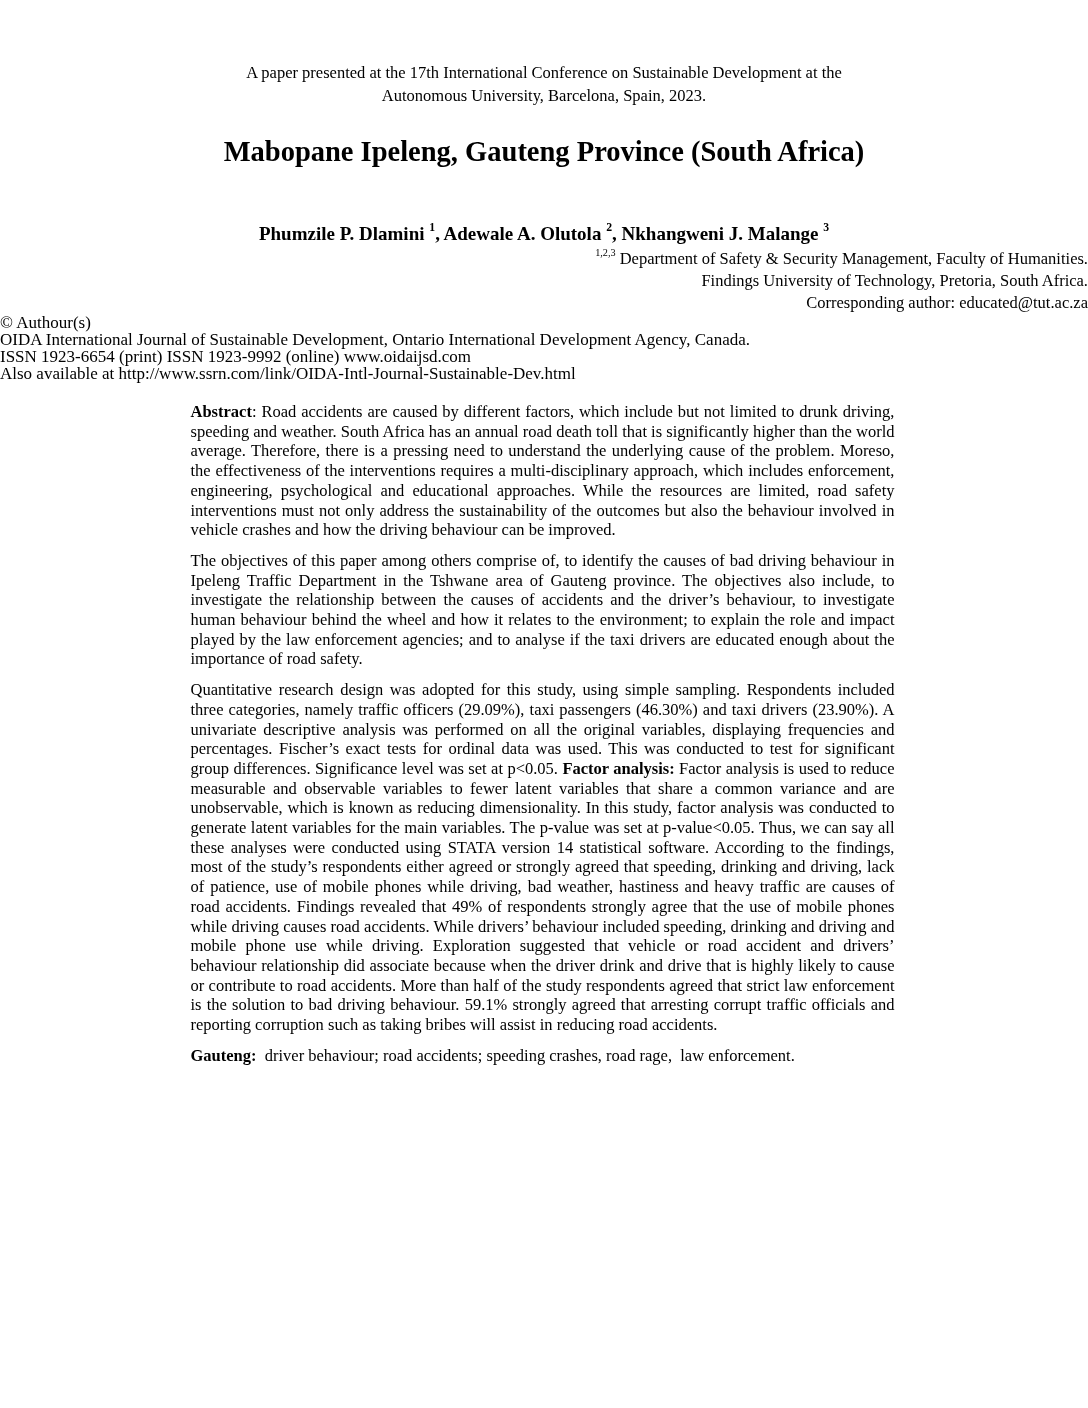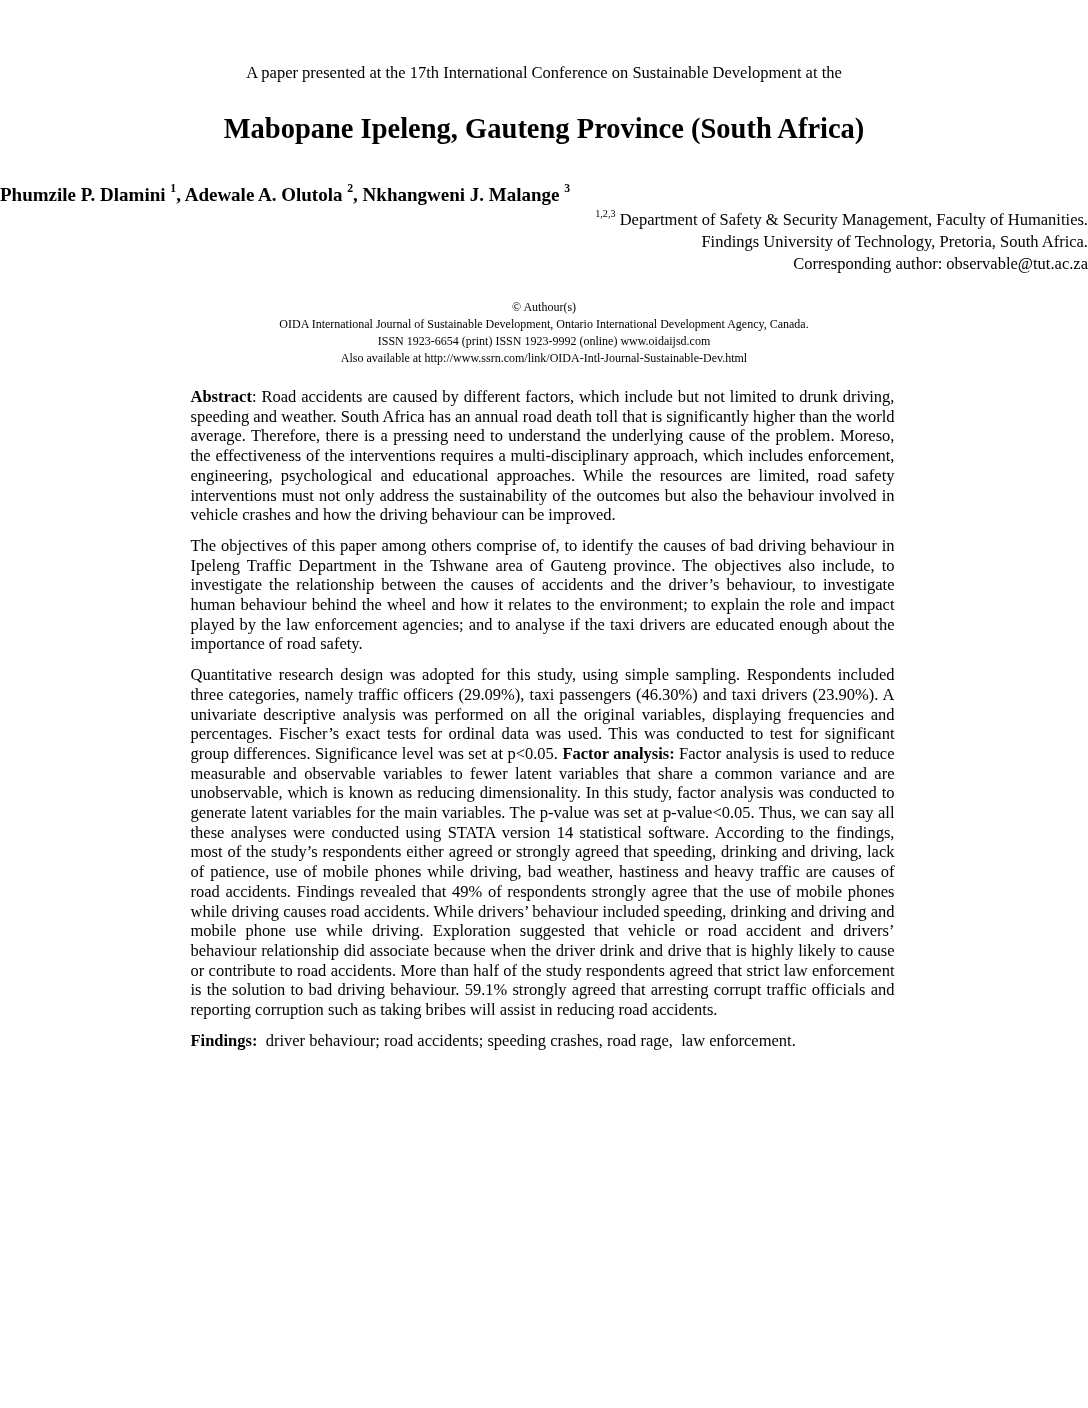--- a/index.html
+++ b/index.html
@@ -25,42 +25,41 @@
   }
   .paper-title {
     margin: 26px auto 0;
     width: 860px;
     text-align: center;
     font-size: 28.5px;
     font-weight: bold;
     line-height: 37px;
   }
   .authors {
-    margin-top: 36px;
-    text-align: left;
+    margin-top: 52px;
+    text-align: center;
     font-size: 19px;
     font-weight: bold;
     line-height: 23px;
   }
   sup {
     font-size: 0.62em;
     line-height: 0;
     position: relative;
     top: -0.15em;
   }
   .affiliations {
     margin-top: 3px;
     text-align: right;
     font-size: 16.5px;
     line-height: 22px;
   }
   .copyright {
-    margin-top: 24px;
-    text-align: center;
-    font-size: 12px;
+    text-align: left;
+    font-size: 17px;
     line-height: 17px;
   }
   .body-text {
     width: 707px;
     margin: 20px auto 0;
     font-size: 16.5px;
     line-height: 19.7px;
     text-align: justify;
   }
   .body-text p {
@@ -75,42 +74,43 @@
     white-space: pre-wrap;
   }
 </style>
 </head>
 <body>
 
 <div class="page">
 
   <div class="conf-note">
       <div>A paper presented at the 17th International Conference on Sustainable Development at the</div>
+      <div>Autonomous University, Barcelona, Spain, 2023.</div>
     </div>
 
   <h1 class="paper-title">
       <div>Mabopane Ipeleng, Gauteng Province (South Africa)</div>
     </h1>
 
   <div class="authors">Phumzile P. Dlamini <sup>1</sup>, Adewale A. Olutola <sup>2</sup>, Nkhangweni J. Malange <sup>3</sup></div>
 
   <div class="affiliations">
     <div><sup>1,2,3</sup><span> Department of Safety &amp; Security Management, Faculty of Humanities.</span></div>
     <div>Findings University of Technology, Pretoria, South Africa.</div>
-    <div>Corresponding author: observable@tut.ac.za</div>
+    <div>Corresponding author: educated@tut.ac.za</div>
   </div>
 
   <div class="copyright">
       <div>© Authour(s)</div>
       <div>OIDA International Journal of Sustainable Development, Ontario International Development Agency, Canada.</div>
       <div>ISSN 1923-6654 (print) ISSN 1923-9992 (online) www.oidaijsd.com</div>
       <div>Also available at http://www.ssrn.com/link/OIDA-Intl-Journal-Sustainable-Dev.html</div>
     </div>
 
   <div class="body-text">
       <p><b>Abstract</b><span>: Road accidents are caused by different factors, which include but not limited to drunk driving, speeding and weather. South Africa has an annual road death toll that is significantly higher than the world average. Therefore, there is a pressing need to understand the underlying cause of the problem. Moreso, the effectiveness of the interventions requires a multi-disciplinary approach, which includes enforcement, engineering, psychological and educational approaches. While the resources are limited, road safety interventions must not only address the sustainability of the outcomes but also the behaviour involved in vehicle crashes and how the driving behaviour can be improved.</span></p>
       <p><span>The objectives of this paper among others comprise of, to identify the causes of bad driving behaviour in Ipeleng Traffic Department in the Tshwane area of Gauteng province. The objectives also include, to investigate the relationship between the causes of accidents and the driver’s behaviour, to investigate human behaviour behind the wheel and how it relates to the environment; to explain the role and impact played by the law enforcement agencies; and to analyse if the taxi drivers are educated enough about the importance of road safety.</span></p>
       <p><span>Quantitative research design was adopted for this study, using simple sampling. Respondents included three categories, namely traffic officers (29.09%), taxi passengers (46.30%) and taxi drivers (23.90%). A univariate descriptive analysis was performed on all the original variables, displaying frequencies and percentages. Fischer’s exact tests for ordinal data was used. This was conducted to test for significant group differences. Significance level was set at p&lt;0.05. </span><b>Factor analysis:</b><span> Factor analysis is used to reduce measurable and observable variables to fewer latent variables that share a common variance and are unobservable, which is known as reducing dimensionality. In this study, factor analysis was conducted to generate latent variables for the main variables. The p-value was set at p-value&lt;0.05. Thus, we can say all these analyses were conducted using STATA version 14 statistical software. According to the findings, most of the study’s respondents either agreed or strongly agreed that speeding, drinking and driving, lack of patience, use of mobile phones while driving, bad weather, hastiness and heavy traffic are causes of road accidents. Findings revealed that 49% of respondents strongly agree that the use of mobile phones while driving causes road accidents. While drivers’ behaviour included speeding, drinking and driving and mobile phone use while driving. Exploration suggested that vehicle or road accident and drivers’ behaviour relationship did associate because when the driver drink and drive that is highly likely to cause or contribute to road accidents. More than half of the study respondents agreed that strict law enforcement is the solution to bad driving behaviour. 59.1% strongly agreed that arresting corrupt traffic officials and reporting corruption such as taking bribes will assist in reducing road accidents.</span></p>
     </div>
 
-  <div class="keywords"><b>Findings:</b><span>  driver behaviour; road accidents; speeding crashes, road rage,  law enforcement.</span></div>
+  <div class="keywords"><b>Gauteng:</b><span>  driver behaviour; road accidents; speeding crashes, road rage,  law enforcement.</span></div>
 
 </div>
 
 </body></html>

